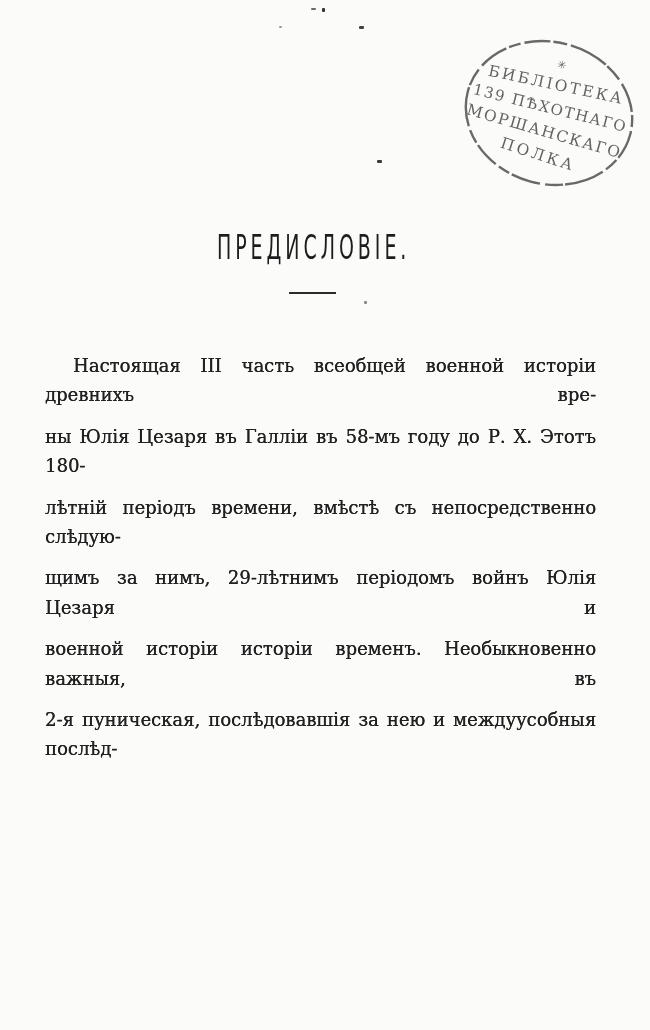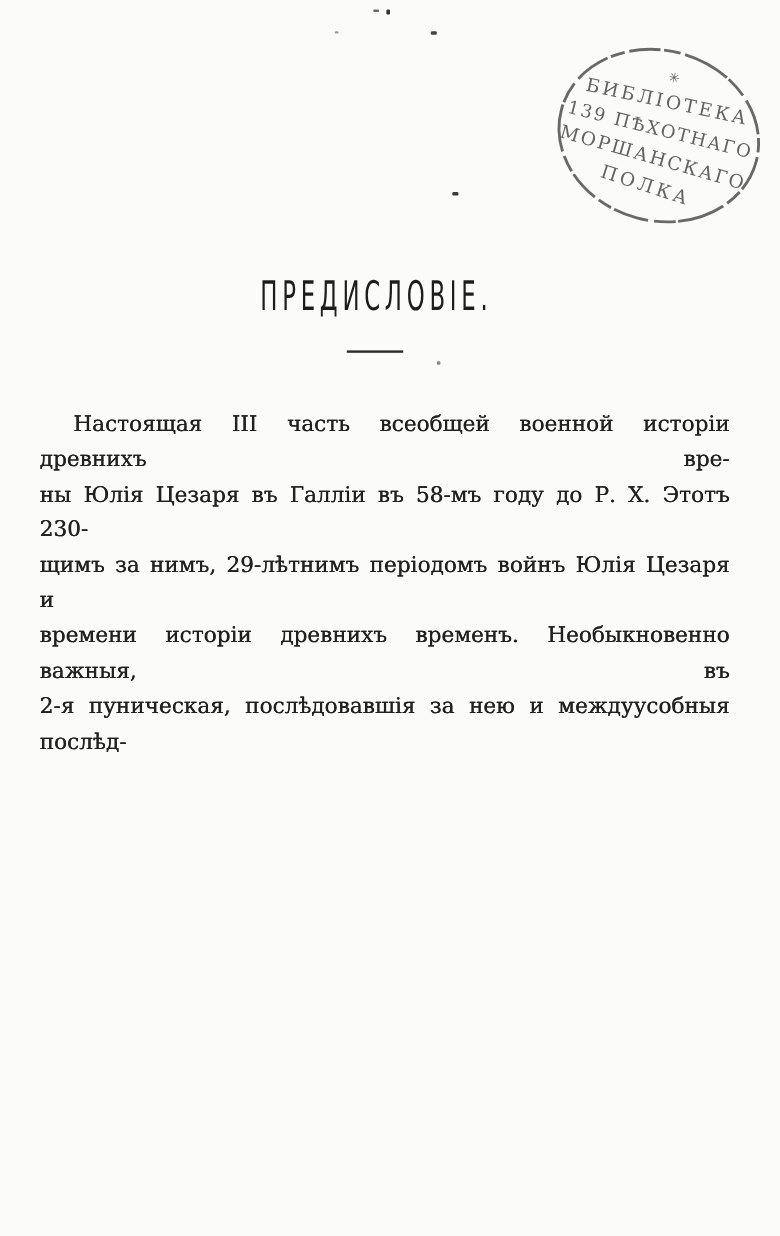--- a/index.html
+++ b/index.html
@@ -33,21 +33,21 @@
     white-space:nowrap;
   }
   .rule{position:absolute;left:289px;top:292px;width:47px;height:2px;background:#2b2b2b;}
 
   
   .body{
     position:absolute;left:33px;top:339px;width:575px;
     color:#212121;font-size:18px;line-height:29.4px;
     text-shadow:0.25px 0 0 currentColor;
   }
-  .bl{margin:0;text-align:justify;text-align-last:justify;white-space:normal;
+  .bl{margin:12px;text-align:justify;text-align-last:justify;white-space:normal;
     word-spacing:1px;}
   .bl.indent{text-indent:28px;}
 
   
   .speck{position:absolute;background:#6a6a6a;border-radius:1px;}
   .s1{left:311px;top:8px;width:5px;height:2px;}
   .s2{left:322px;top:8px;width:3px;height:4px;background:#333;}
   .s3{left:279px;top:26px;width:3px;height:2px;background:#9a9a9a;}
   .s4{left:359px;top:26px;width:5px;height:3px;background:#444;}
   .s5{left:377px;top:160px;width:5px;height:3px;background:#3a3a3a;}
@@ -71,23 +71,24 @@
     </svg>
   </div>
 
   <div class="title-wrap">
     <h1 class="title">ПРЕДИСЛОВІЕ.</h1>
   </div>
   <div class="rule"></div>
 
   <div class="body">
     <p class="bl indent">Настоящая III часть всеобщей военной исторіи древнихъ вре-</p>
-    <p class="bl">ны Юлія Цезаря въ Галліи въ 58-мъ году до Р. Х. Этотъ 230-</p>
+    <p class="bl">ны Юлія Цезаря въ Галліи въ 58-мъ году до Р. Х. Этотъ 180-</p>
+    <p class="bl">лѣтній періодъ времени, вмѣстѣ съ непосредственно слѣдую-</p>
     <p class="bl">щимъ за нимъ, 29-лѣтнимъ періодомъ войнъ Юлія Цезаря и</p>
-    <p class="bl">времени исторіи древнихъ временъ. Необыкновенно важныя, въ</p>
+    <p class="bl">военной исторіи исторіи временъ. Необыкновенно важныя, въ</p>
     <p class="bl">2-я пуническая, послѣдовавшія за нею и междуусобныя послѣд-</p>
 
   </div>
 
   <div class="speck s1"></div>
   <div class="speck s2"></div>
   <div class="speck s3"></div>
   <div class="speck s4"></div>
   <div class="speck s5"></div>
   <div class="speck s6"></div>

